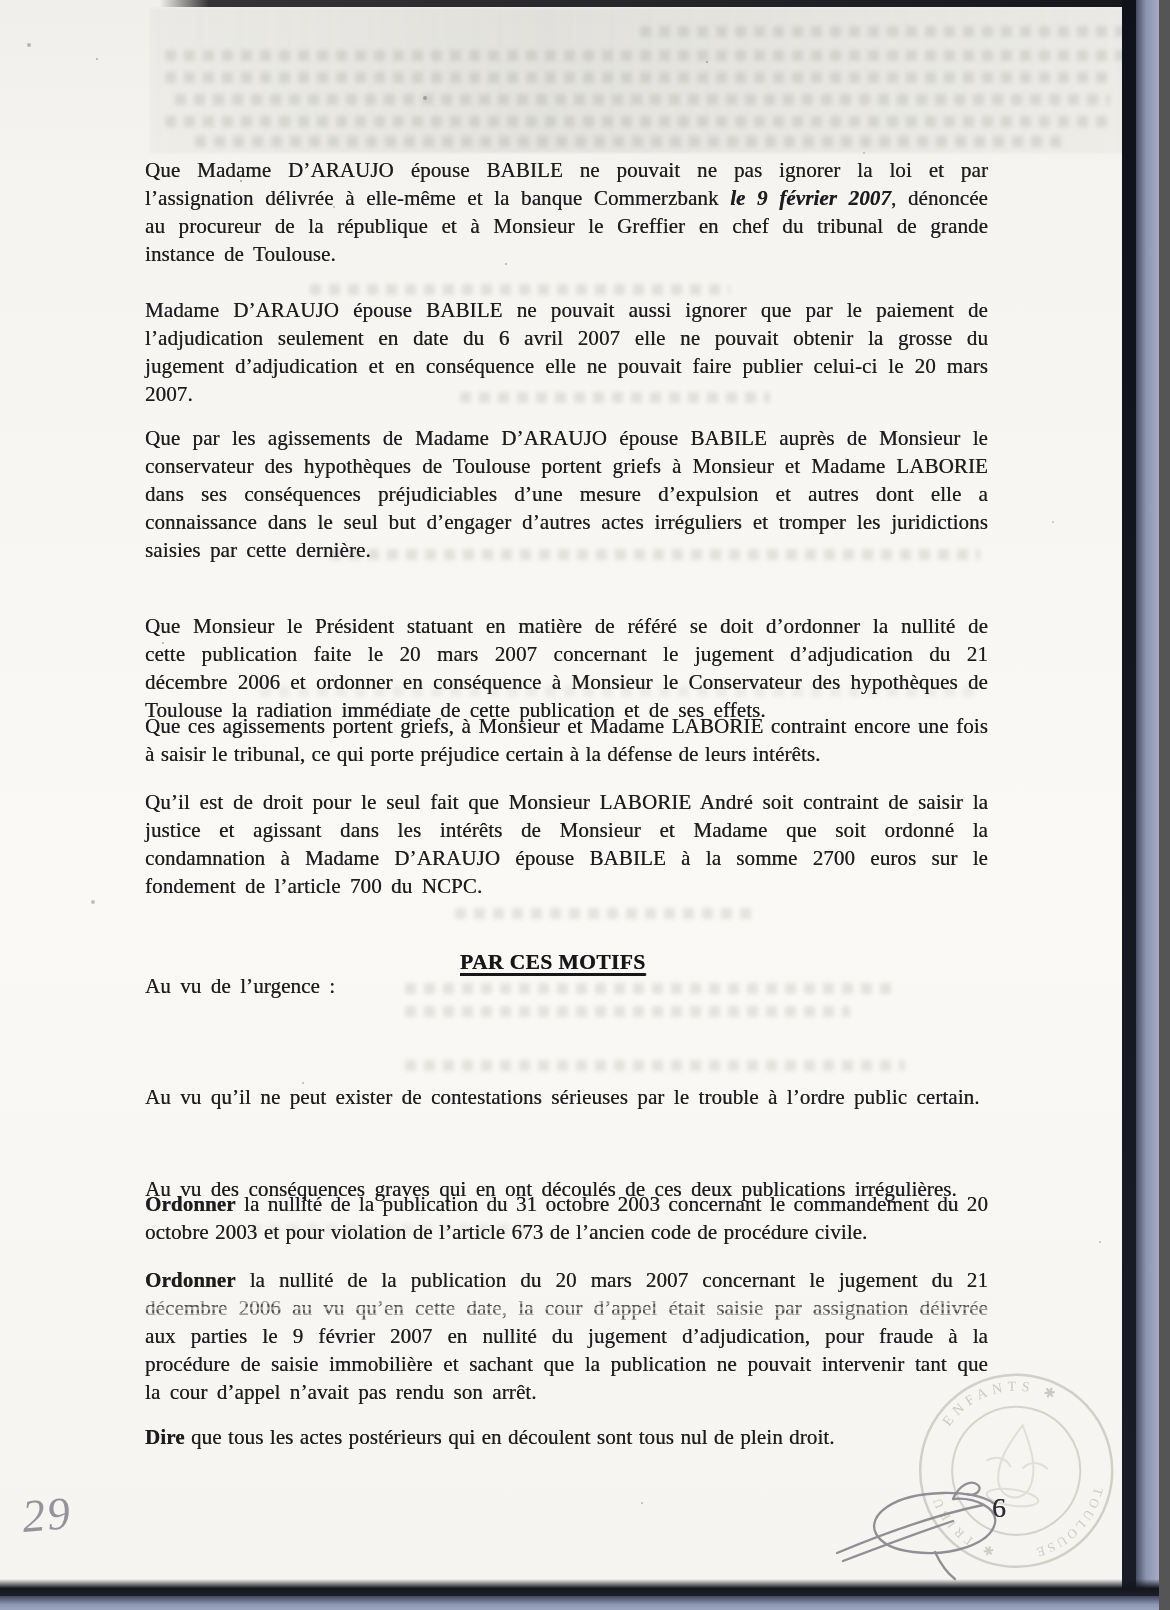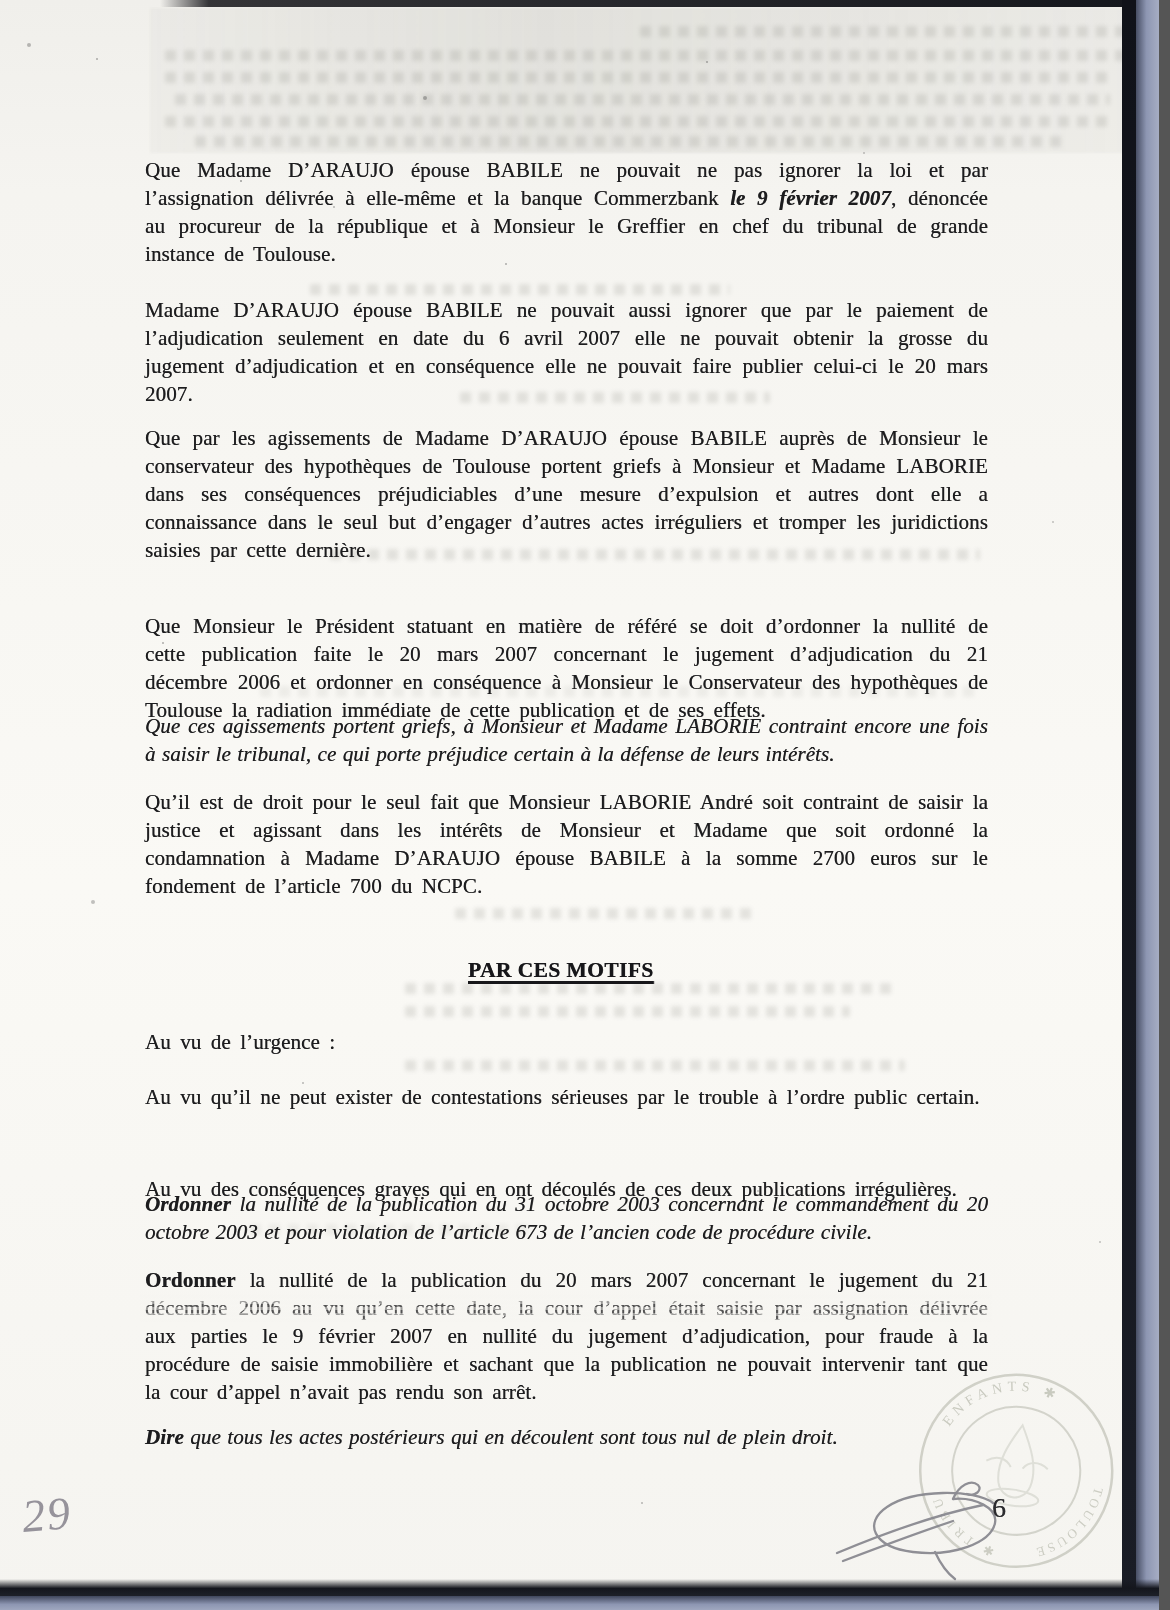--- a/index.html
+++ b/index.html
@@ -8,25 +8,25 @@
     background:linear-gradient(180deg,#f0efeb 0%,#f5f4f0 12%,#faf9f5 55%,#f5f4f0 100%);
     font-family:"Liberation Serif","DejaVu Serif",serif;
   }
   
   .para{
     position:absolute;left:145px;width:843px;margin:0;
     font-size:21px;line-height:28px;text-align:justify;
     color:#1c1c1e;word-spacing:4px;letter-spacing:.1px;
     text-shadow:.3px 0 0 rgba(25,25,25,.75);
   }
-  .tight{word-spacing:1px;font-style:italic;}
+  .tight{word-spacing:1px;}
   .seg-b{font-weight:bold;margin-top:48px;}
   .seg-bi{font-weight:bold;font-style:italic;}
   .motifs{
-    position:absolute;left:460px;top:948px;margin:8px;
+    position:absolute;left:460px;top:948px;margin:0;
     font-size:21.5px;line-height:28px;font-weight:bold;letter-spacing:.4px;
     color:#17171a;text-decoration:underline;text-decoration-thickness:2.5px;
     text-underline-offset:4px;text-shadow:.35px 0 0 rgba(20,20,20,.85);text-align:right;
   }
   
   .ghost-wash{
     position:absolute;left:150px;top:8px;width:985px;height:145px;
     background:linear-gradient(90deg,rgba(188,188,182,.10),rgba(172,172,165,.22) 40%,rgba(188,188,182,.10));
     filter:blur(1px);
   }
@@ -107,21 +107,21 @@
     <p class="para" style="top:424px"><span>Que par les agissements de Madame D’ARAUJO épouse BABILE auprès de Monsieur le conservateur des hypothèques de Toulouse portent griefs à Monsieur et Madame LABORIE dans ses conséquences préjudiciables d’une mesure d’expulsion et autres dont elle a connaissance dans le seul but d’engager d’autres actes irréguliers et tromper les juridictions saisies par cette dernière.</span></p>
 
     <p class="para" style="top:612px"><span>Que Monsieur le Président statuant en matière de référé se doit d’ordonner la nullité de cette publication faite le 20 mars 2007 concernant le jugement d’adjudication du 21 décembre 2006 et ordonner en conséquence à Monsieur le Conservateur des hypothèques de Toulouse la radiation immédiate de cette publication et de ses effets.</span></p>
 
     <p class="para tight" style="top:712px"><span>Que ces agissements portent griefs, à Monsieur et Madame LABORIE contraint encore une fois à saisir le tribunal, ce qui porte préjudice certain à la défense de leurs intérêts.</span></p>
 
     <p class="para" style="top:788px"><span>Qu’il est de droit pour le seul fait que Monsieur LABORIE André soit contraint de saisir la justice et agissant dans les intérêts de Monsieur et Madame que soit ordonné la condamnation à Madame D’ARAUJO épouse BABILE à la somme 2700 euros sur le fondement de l’article 700 du NCPC.</span></p>
 
     <h1 class="motifs">PAR CES MOTIFS</h1>
 
-    <p class="para" style="top:1028px"><span>Au vu de l’urgence :</span></p>
+    <p class="para" style="top:972px"><span>Au vu de l’urgence :</span></p>
 
     <p class="para" style="top:1083px"><span>Au vu qu’il ne peut exister de contestations sérieuses par le trouble à l’ordre public certain.</span></p>
 
     <p class="para" style="top:1175px"><span>Au vu des conséquences graves qui en ont découlés de ces deux publications irrégulières.</span></p>
 
     <p class="para tight" style="top:1190px"><span class="seg-b">Ordonner</span><span> la nullité de la publication du 31 octobre 2003 concernant le commandement du 20 octobre 2003 et pour violation de l’article 673 de l’ancien code de procédure civile.</span></p>
 
     <p class="para" style="top:1266px"><span class="seg-b">Ordonner</span><span> la nullité de la publication du 20 mars 2007 concernant le jugement du 21 décembre 2006 au vu qu’en cette date, la cour d’appel était saisie par assignation délivrée aux parties le 9 février 2007 en nullité du jugement d’adjudication, pour fraude à la procédure de saisie immobilière et sachant que la publication ne pouvait intervenir tant que la cour d’appel n’avait pas rendu son arrêt.</span></p>
 
     <p class="para tight" style="top:1423px"><span class="seg-b">Dire</span><span> que tous les actes postérieurs qui en découlent sont tous nul de plein droit.</span></p>

